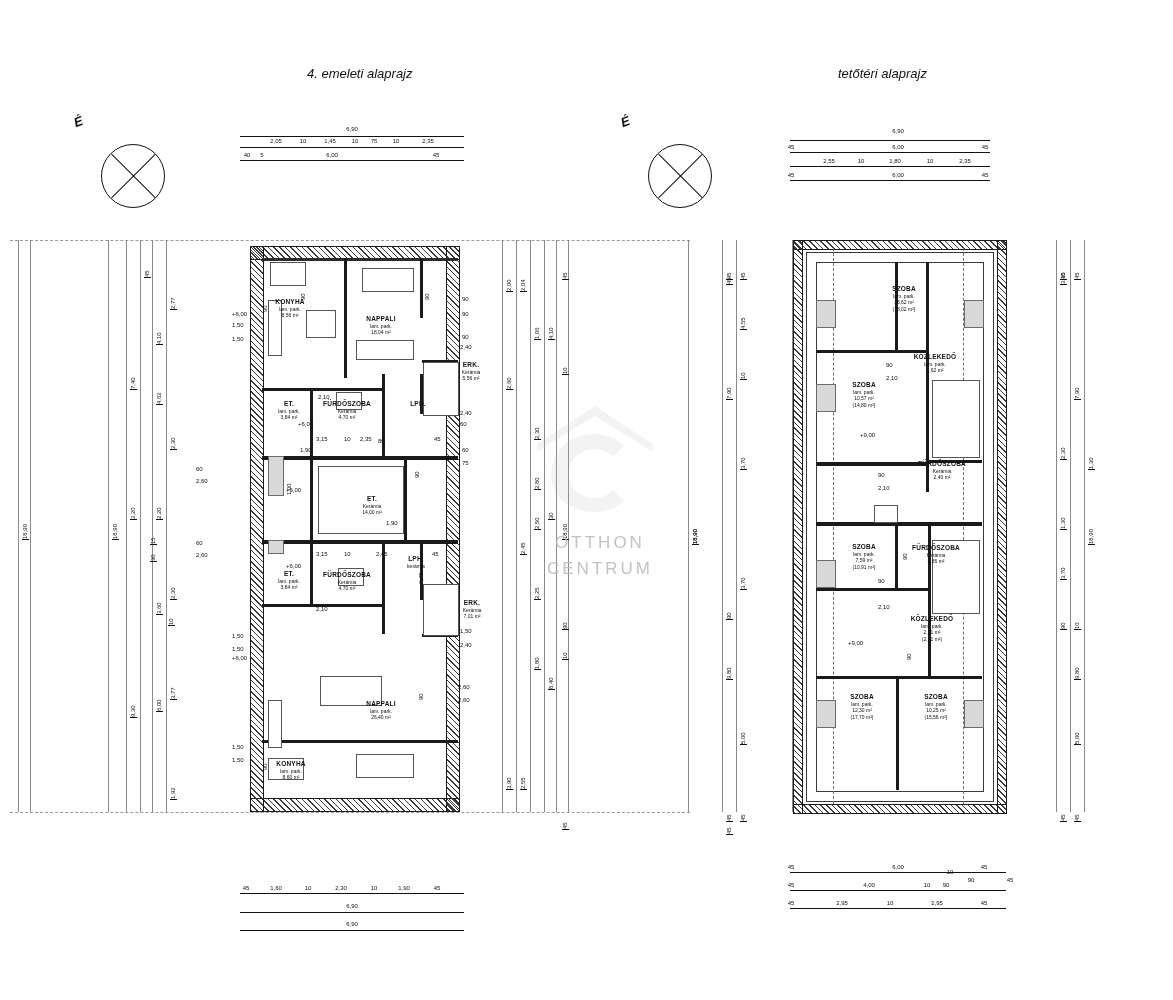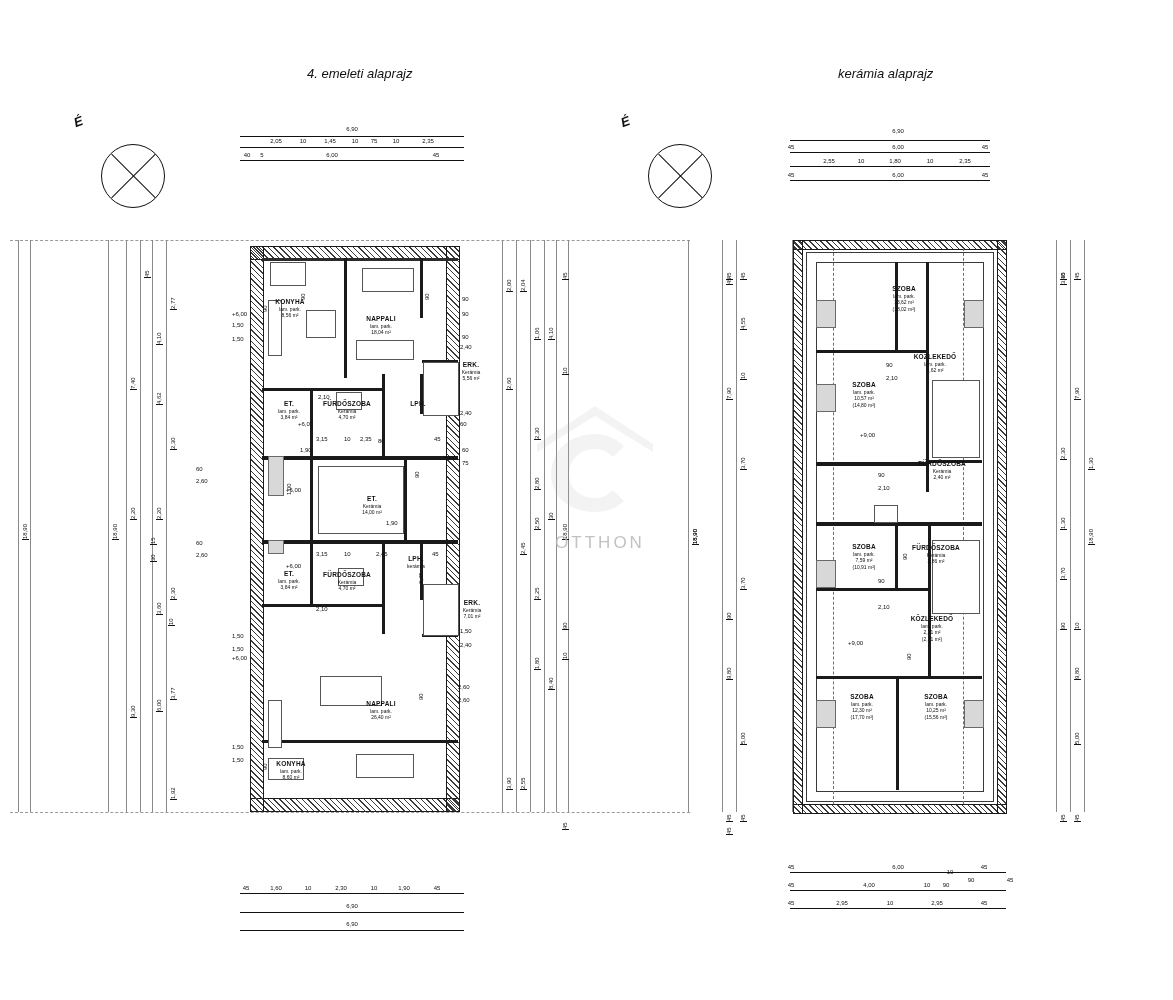--- a/index.html
+++ b/index.html
@@ -46,21 +46,21 @@
   .wm svg{width:140px;height:120px;display:block;margin:0 auto;}
   .wmtx{position:absolute;left:505px;top:530px;width:190px;text-align:center;
         font-size:17px;letter-spacing:3px;color:#b8b8b8;opacity:.85;line-height:1.5;}
 </style>
 </head>
 <body>
 
 <div class="layer">
 
   <div class="ttl" style="left:307px;top:66px;">4. emeleti alaprajz</div>
-  <div class="ttl" style="left:838px;top:66px;">kerámia alaprajz</div>
+  <div class="ttl" style="left:838px;top:66px;">tetőtéri alaprajz</div>
 
   <div class="compass" style="left:101px;top:144px;"></div>
   <div class="nlet" style="left:74px;top:114px;transform:rotate(-20deg);">É</div>
   <div class="compass" style="left:648px;top:144px;"></div>
   <div class="nlet" style="left:621px;top:114px;transform:rotate(-20deg);">É</div>
 
   <div class="dashh" style="left:10px;top:240px;width:680px;"></div>
   <div class="dashh" style="left:10px;top:812px;width:680px;"></div>
 
   <div class="vl" style="left:18px;top:240px;height:572px;"></div>
@@ -481,15 +481,16 @@
   <div class="wm">
     <svg viewBox="0 0 140 120" aria-hidden="true">
       <path d="M70 6 L128 44 L128 52 L70 16 L12 52 L12 44 Z" fill="#b9b9b9"></path>
       <path d="M70 34 C44 34 26 52 26 74 C26 96 44 112 70 112 C82 112 92 108 99 101
                L88 90 C83 95 77 98 70 98 C55 98 44 88 44 74 C44 60 55 49 70 49
                C77 49 83 52 88 57 L99 46 C92 39 82 34 70 34 Z" fill="#b9b9b9"></path>
     </svg>
   </div>
   <div class="wmtx">
     <div>OTTHON</div>
+    <div>CENTRUM</div>
   </div>
 
 </div>
 
 </body></html>

